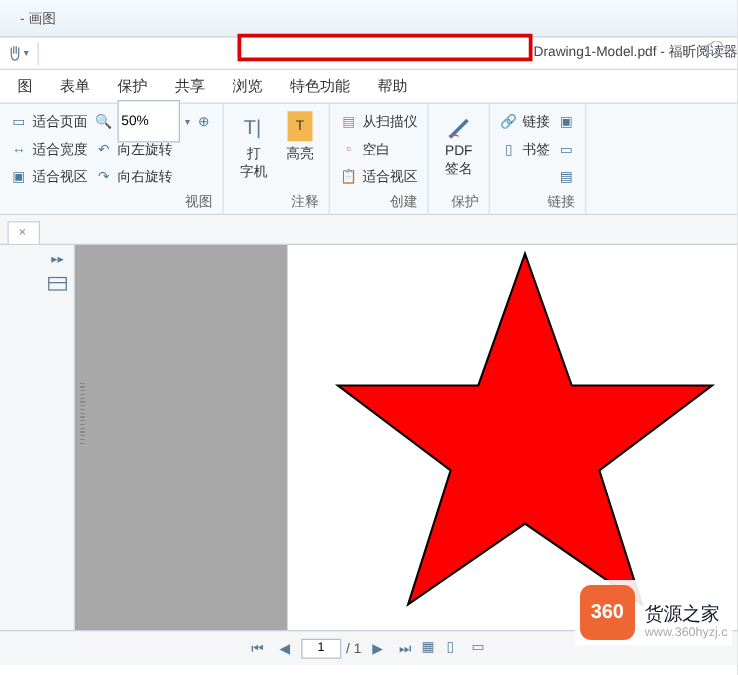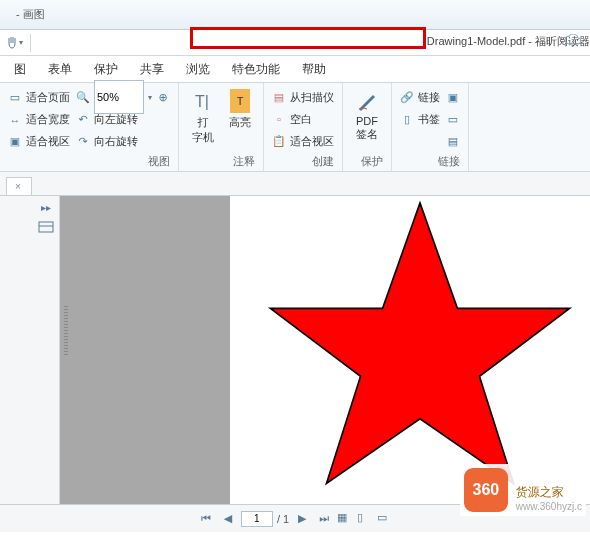--- a/index.html
+++ b/index.html
@@ -31,21 +31,21 @@
 .content-area { display: flex; height: 308px; }
 .side-panel { width: 60px; background: #f4f6f8; border-right: 1px solid #d0d8de; display: flex; flex-direction: column; align-items: flex-end; padding: 4px; gap: 6px; }
 .side-btn { width: 18px; height: 14px; color: #5a7a95; font-size: 10px; display: flex; align-items: center; justify-content: center; }
 .canvas-wrap { flex: 1; background: #bfbfbf; display: flex; position: relative; }
 .gray-margin { width: 170px; background: #a8a8a8; position: relative; }
 .page-grip { position: absolute; left: 4px; top: 110px; width: 4px; height: 50px; background: repeating-linear-gradient(#888, #888 1px, transparent 1px, transparent 3px); }
 .page { flex: 1; background: #fff; position: relative; overflow: hidden; }
 .star-svg { position: absolute; left: 20px; top: -10px; width: 340px; height: 340px; }
 .watermark { position: absolute; right: 4px; bottom: 24px; display: flex; align-items: flex-end; gap: 8px; background: rgba(255,255,255,0.9); padding: 4px; }
 .wm-badge { width: 44px; height: 44px; background: #e63; border-radius: 9px; color: #fff; font-weight: bold; font-size: 16px; display: flex; align-items: center; justify-content: center; }
-.wm-txt { font-size: 12px; color: #a16207; }
+.wm-txt { font-size: 15px; color: #0f172a; }
 .wm-url { font-size: 10px; color: #aaa; }
 .statusbar { height: 28px; border-top: 1px solid #c8d0d6; background: #f4f6f8; display: flex; align-items: center; justify-content: center; gap: 4px; font-size: 11px; color: #555; }
 .sb-btn { width: 18px; height: 18px; display: flex; align-items: center; justify-content: center; color: #5a7a95; cursor: pointer; }
 .page-input { width: 32px; height: 16px; border: 1px solid #b0c0cc; font-size: 10px; text-align: center; }
 .sb-icon { width: 16px; height: 16px; color: #5a7a95; }
 </style>
 </head>
 <body>
 
 <div class="titlebar">

